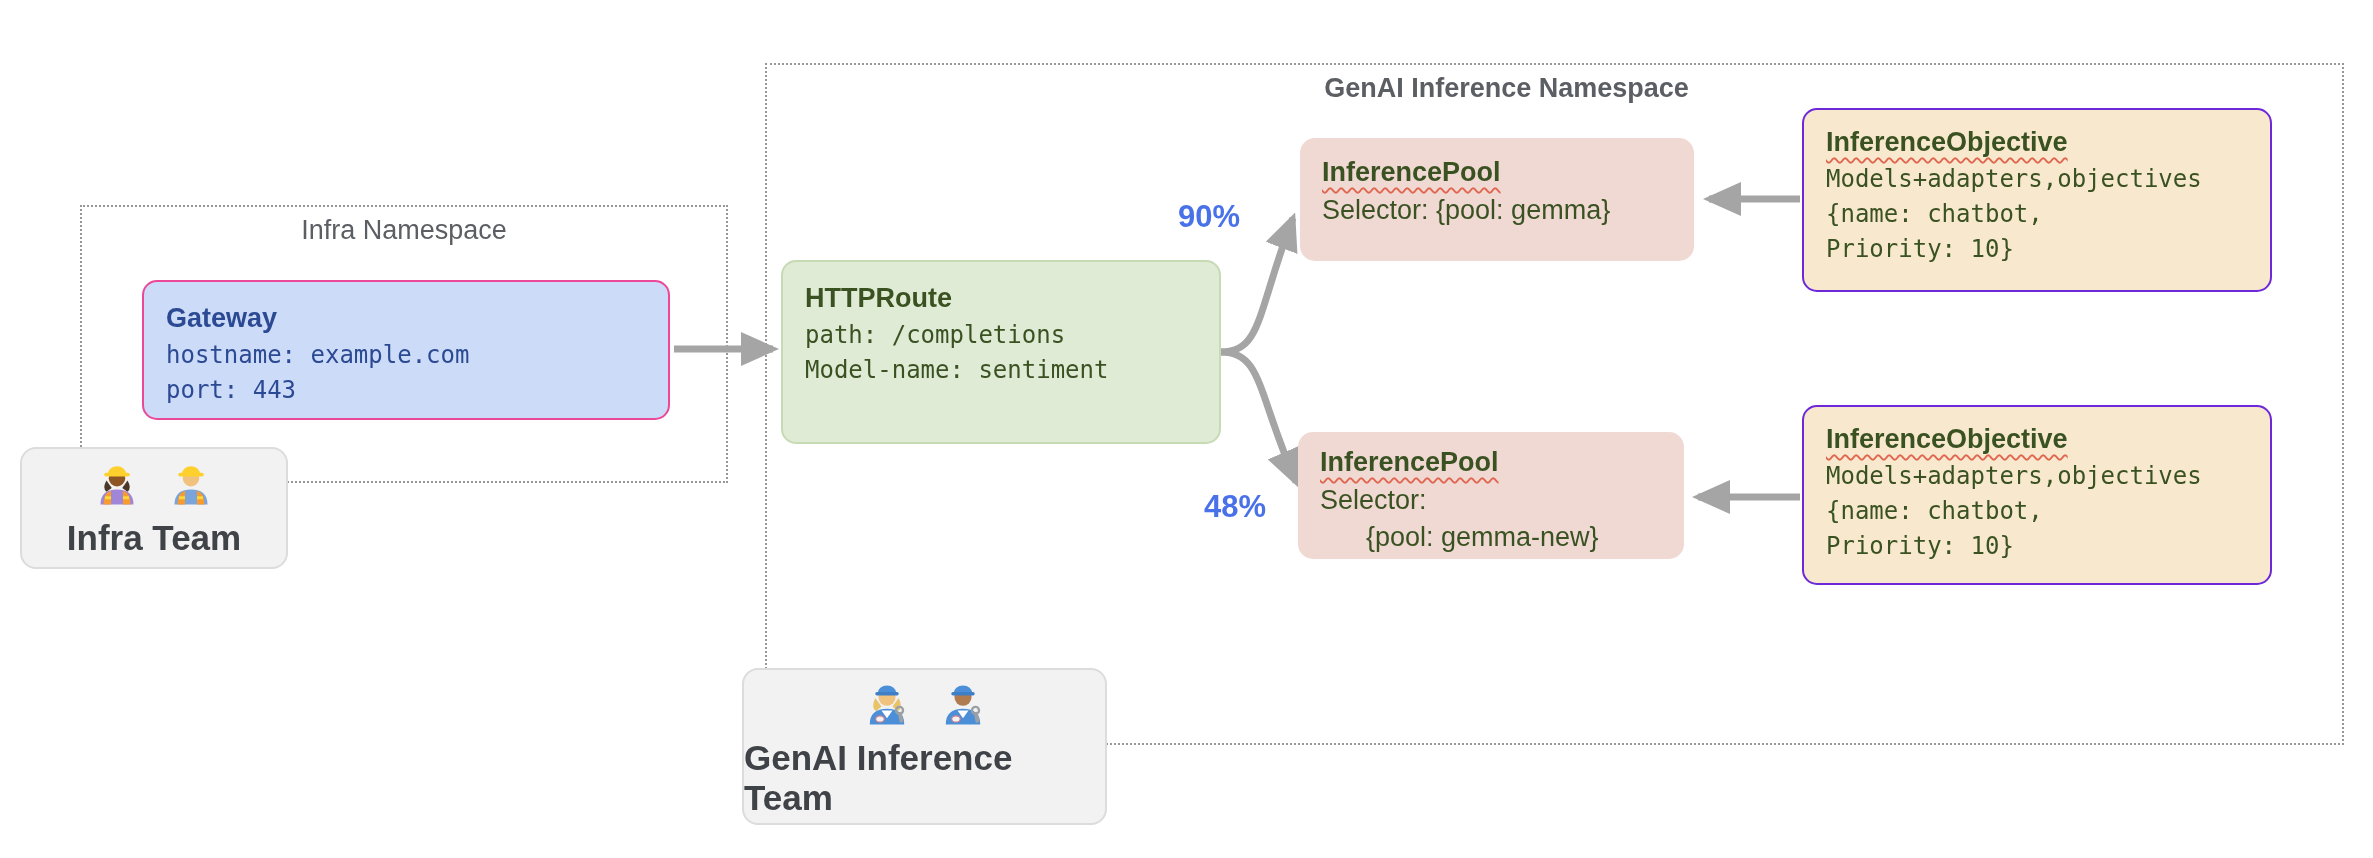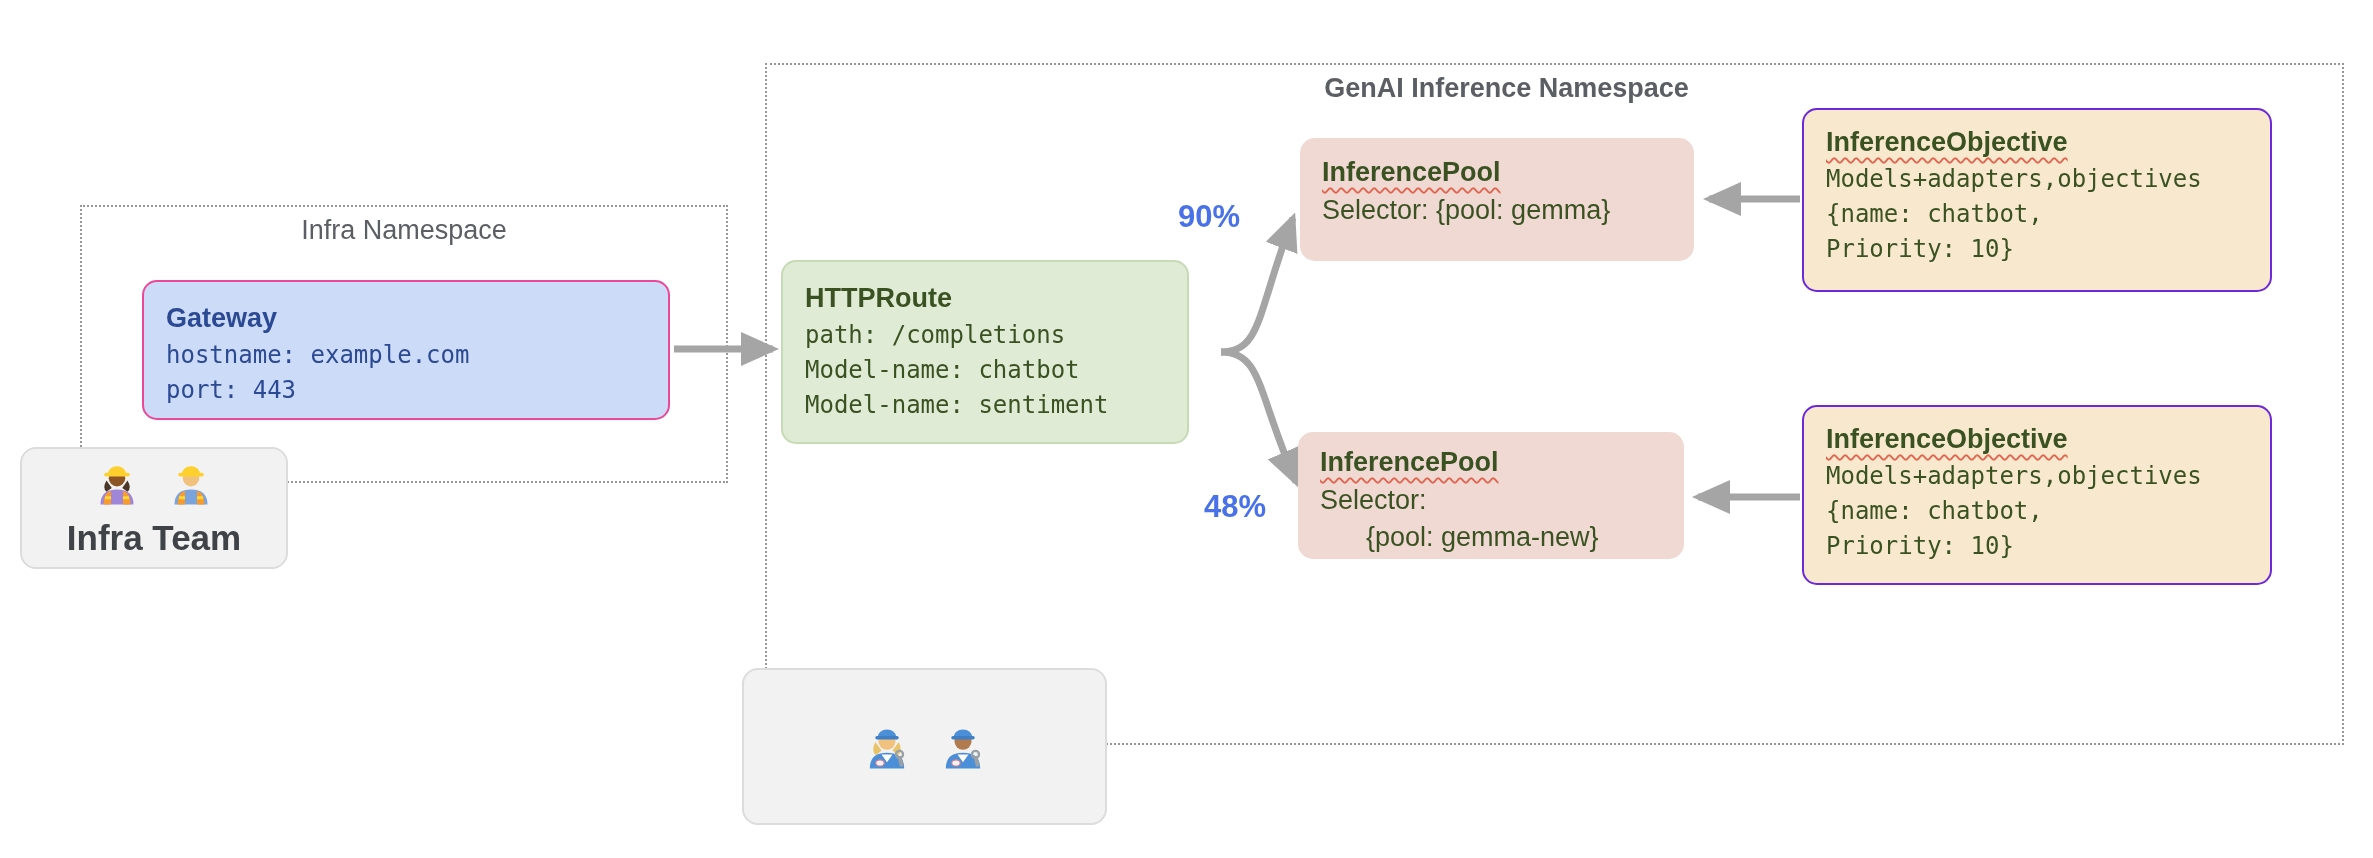--- a/index.html
+++ b/index.html
@@ -20,21 +20,21 @@
   
   .node{position:absolute;border-radius:15px;box-sizing:border-box;z-index:3;padding:14px 22px;}
   .node-title{font-weight:bold;font-size:27px;line-height:40px;}
   .mono{font-family:"DejaVu Sans Mono",monospace;font-size:24px;line-height:35px;}
   .sansline{font-size:27px;line-height:37px;}
   .indent{padding-left:46px;}
   .squiggle{text-decoration:underline wavy #e06650;text-decoration-thickness:2px;
     text-underline-offset:6px;text-decoration-skip-ink:none;}
   #gateway{left:142px;top:280px;width:528px;height:140px;background:#ccdbf8;
     border:2px solid #ec4899;color:#2c4a94;padding-top:16px;}
-  #httproute{left:781px;top:260px;width:408px;height:184px;background:#e0ebd6;
+  #httproute{left:781px;top:260px;width:440px;height:184px;background:#e0ebd6;
     border:2px solid #c6dab4;color:#3a5222;padding-top:16px;}
   .pool{background:#f0d9d3;color:#3a5222;}
   #pool1{left:1300px;top:138px;width:394px;height:123px;padding-top:14px;}
   #pool2{left:1298px;top:432px;width:386px;height:127px;padding-top:10px;}
   .objective{background:#f8e9ce;border:2px solid #6d28d9;color:#3a5222;}
   #objective1{left:1802px;top:108px;width:470px;height:184px;padding-top:12px;}
   #objective2{left:1802px;top:405px;width:470px;height:180px;padding-top:12px;}
   
   .team{position:absolute;background:#f2f2f3;border:2px solid #dcdcdc;border-radius:16px;
     display:flex;flex-direction:column;align-items:center;justify-content:center;gap:8px;
@@ -78,21 +78,20 @@
 
   <div class="node" id="gateway">
     <div class="node-title">Gateway</div>
     <div class="mono">hostname: example.com</div>
     <div class="mono">port: 443</div>
   </div>
 
   <div class="node" id="httproute">
     <div class="node-title">HTTPRoute</div>
     <div class="mono">path: /completions</div>
-    <div class="mono">Model-name: chatbot</div>
     <div class="mono">Model-name: sentiment</div>
   </div>
 
   <div class="node pool" id="pool1">
     <div class="node-title">
       <span class="squiggle">InferencePool</span>
     </div>
     <div class="sansline">Selector: {pool: gemma}</div>
   </div>
 
@@ -179,15 +178,16 @@
           <path d="M25 44 L32 54 L39 44 Z" fill="#ffffff"></path>
           <ellipse cx="23" cy="55" rx="5.5" ry="4" fill="#f6f2f2" stroke="#c97b8b" stroke-width="1.5"></ellipse>
           <rect x="47" y="46" width="5" height="14" rx="2" fill="#9aa0a6" transform="rotate(-12 49 53)"></rect>
           <circle cx="48" cy="44" r="4.5" fill="none" stroke="#9aa0a6" stroke-width="3"></circle>
           <circle cx="32" cy="27" r="11" fill="#b07b4f"></circle>
           <path d="M20 22 a12 10 0 0 1 24 0 z" fill="#4b8fd9"></path>
           <rect x="17" y="20.5" width="30" height="4.5" rx="2.2" fill="#3e7fc6"></rect>
         </svg>
       </span>
     </div>
+    <div class="team-label">GenAI Inference Team</div>
   </div>
 
 </div>
 
 </body></html>

